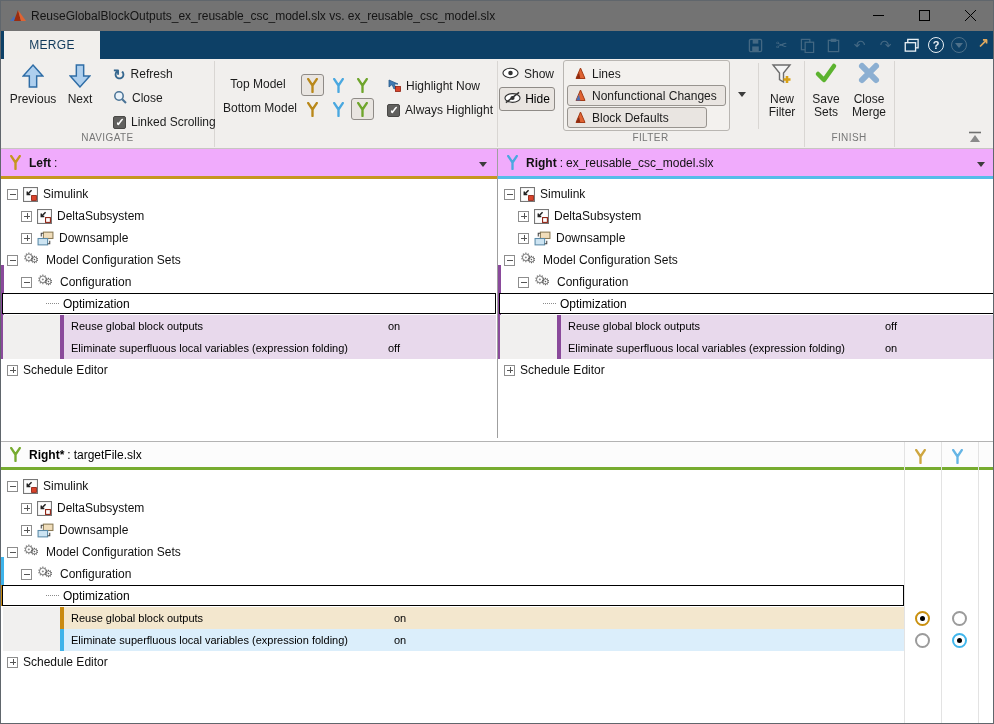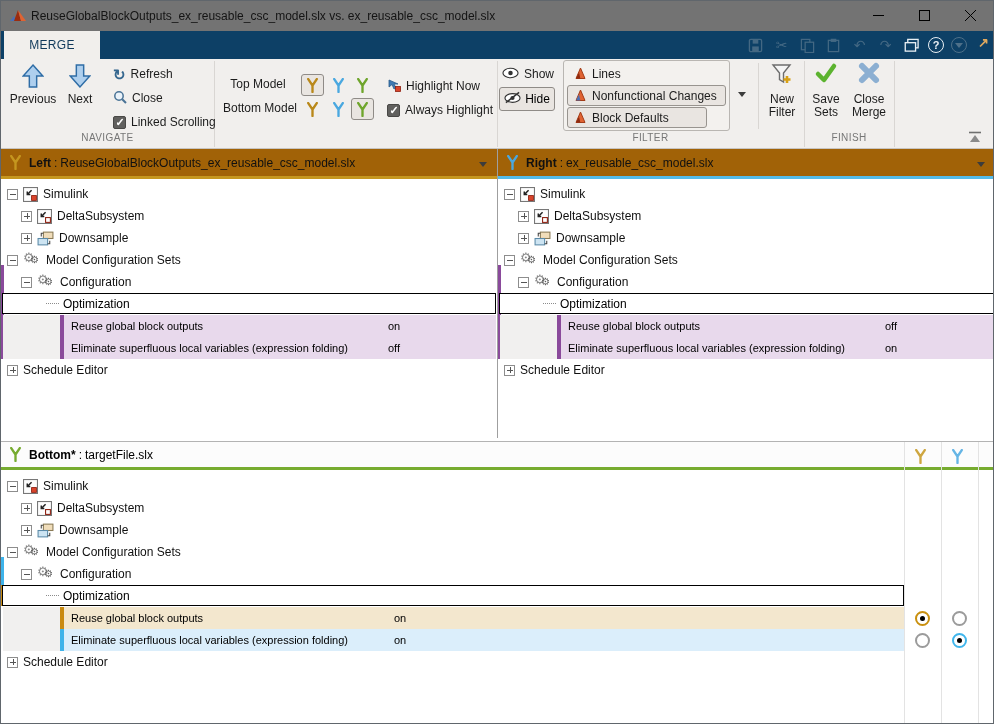--- a/index.html
+++ b/index.html
@@ -42,21 +42,21 @@
   .chip.sel{background:#e9e5e1;border:1px solid #989астать}
   .chip.sel{background:#e9e5e1;border:1px solid #98948f;border-radius:3px}
   #hide-btn{position:absolute;left:498px;top:86px;width:56px;height:24px;background:#e9e5e1;border:1px solid #8f8b87;
     border-radius:3px;display:flex;align-items:center;justify-content:center;gap:4px;font-size:12px}
   #chips-box{position:absolute;left:562px;top:59px;width:167px;height:71px;border:1px solid #b9b6b2;border-radius:3px;background:#f3f1ee}
   .caret{width:0;height:0;border-left:4px solid transparent;border-right:4px solid transparent;border-top:5px solid #3c3c3c}
   #filter-caret{position:absolute;left:737px;top:91px}
   #collapse-btn{position:absolute;left:966px;top:129px;width:18px;height:14px}
 
   
-  .panel-header{position:absolute;top:148px;height:30px;background:#a16207;display:flex;align-items:center;font-size:12px;color:#111}
+  .panel-header{position:absolute;top:148px;height:30px;background:#f0abfc;display:flex;align-items:center;font-size:12px;color:#111}
   .ph-role{font-weight:bold;margin:0 3px 0 7px}
   .ph-file{margin-left:3px}
   #panel-divider{position:absolute;left:496px;top:148px;width:1px;height:289px;background:#9f9f9f}
   #target-topline{position:absolute;left:0;top:440px;width:994px;height:1px;background:#b3b3b3}
   #target-header{position:absolute;left:0;top:441px;width:994px;height:28px;background:#fcfcfc;display:flex;align-items:center;font-size:12px;border-bottom:3px solid #77ac30}
   .colsep{position:absolute;width:1px;background:#e3e3e3;top:441px;height:282px}
 
   
   .tree-row{position:absolute;height:22px;display:flex;align-items:center;font-size:12px;color:#101010}
   .ebox{width:11px;height:11px;border:1px solid #8d8d8d;background:#fff;margin-right:5px;position:relative;flex:none}
@@ -322,21 +322,20 @@
         <polygon points="8,4 13,11 3,11" fill="#8a8a8a"></polygon>
       </svg>
   </div>
 
   <div class="panel-header" style="left:0;width:496px;border-bottom:3px solid #c5961f">
     <svg width="13" height="15" viewBox="0 0 12 14" style="margin-left:8px">
         <path d="M2 1 L6 7 M10 1 L6 7 M6 7 V13" stroke="#c5961f" stroke-width="2.2" fill="none" stroke-linecap="round"></path>
       </svg>
     <span class="ph-role">Left</span>
     <span>:</span>
-    <span class="ph-file">ReuseGlobalBlockOutputs_ex_reusable_csc_model.slx</span>
     <span class="caret abs" style="left:478px;top:13px"></span>
   </div>
 
   <div class="panel-header" style="left:497px;width:497px;border-bottom:3px solid #55bce9">
     <svg width="13" height="15" viewBox="0 0 12 14" style="margin-left:8px">
         <path d="M2 1 L6 7 M10 1 L6 7 M6 7 V13" stroke="#4aa8e0" stroke-width="2.2" fill="none" stroke-linecap="round"></path>
       </svg>
     <span class="ph-role">Right</span>
     <span>:</span>
     <span class="ph-file">ex_reusable_csc_model.slx</span>
@@ -484,21 +483,21 @@
   <div class="tree-row" style="left:503px;top:358px">
     <span class="ebox plus"></span>
     <span>Schedule Editor</span>
   </div>
 
   <div id="target-topline"></div>
   <div id="target-header">
     <svg width="13" height="15" viewBox="0 0 12 14" style="margin-left:8px">
         <path d="M2 1 L6 7 M10 1 L6 7 M6 7 V13" stroke="#77ac30" stroke-width="2.2" fill="none" stroke-linecap="round"></path>
       </svg>
-    <span class="ph-role">Bottom*</span>
+    <span class="ph-role">Right*</span>
     <span>:</span>
     <span class="ph-file">targetFile.slx</span>
   </div>
   <div class="colsep" style="left:903px"></div>
   <div class="colsep" style="left:940px"></div>
   <div class="colsep" style="left:977px"></div>
   <svg class="abs" style="left:913px;top:448px" width="13" height="15" viewBox="0 0 12 14">
       <path d="M2 1 L6 7 M10 1 L6 7 M6 7 V13" stroke="#c5961f" stroke-width="2.2" fill="none" stroke-linecap="round" opacity="0.85"></path>
     </svg>
   <svg class="abs" style="left:950px;top:448px" width="13" height="15" viewBox="0 0 12 14">

